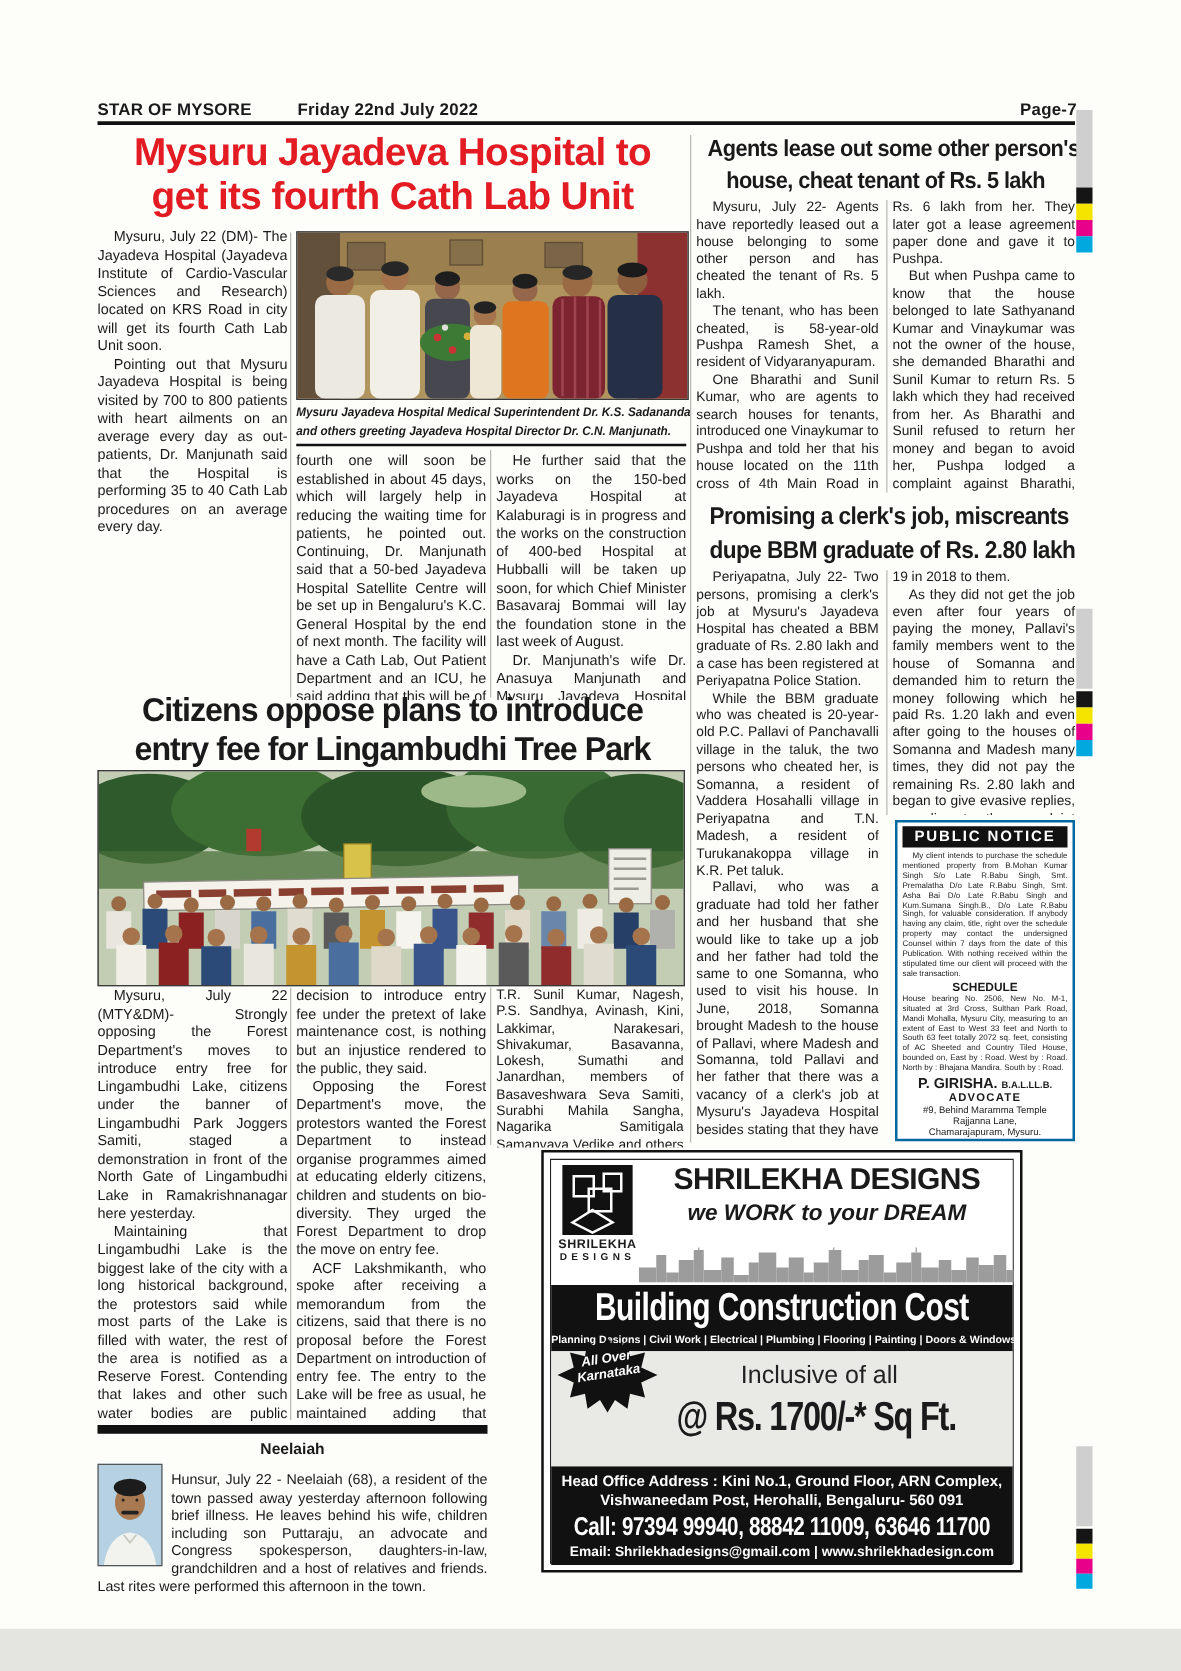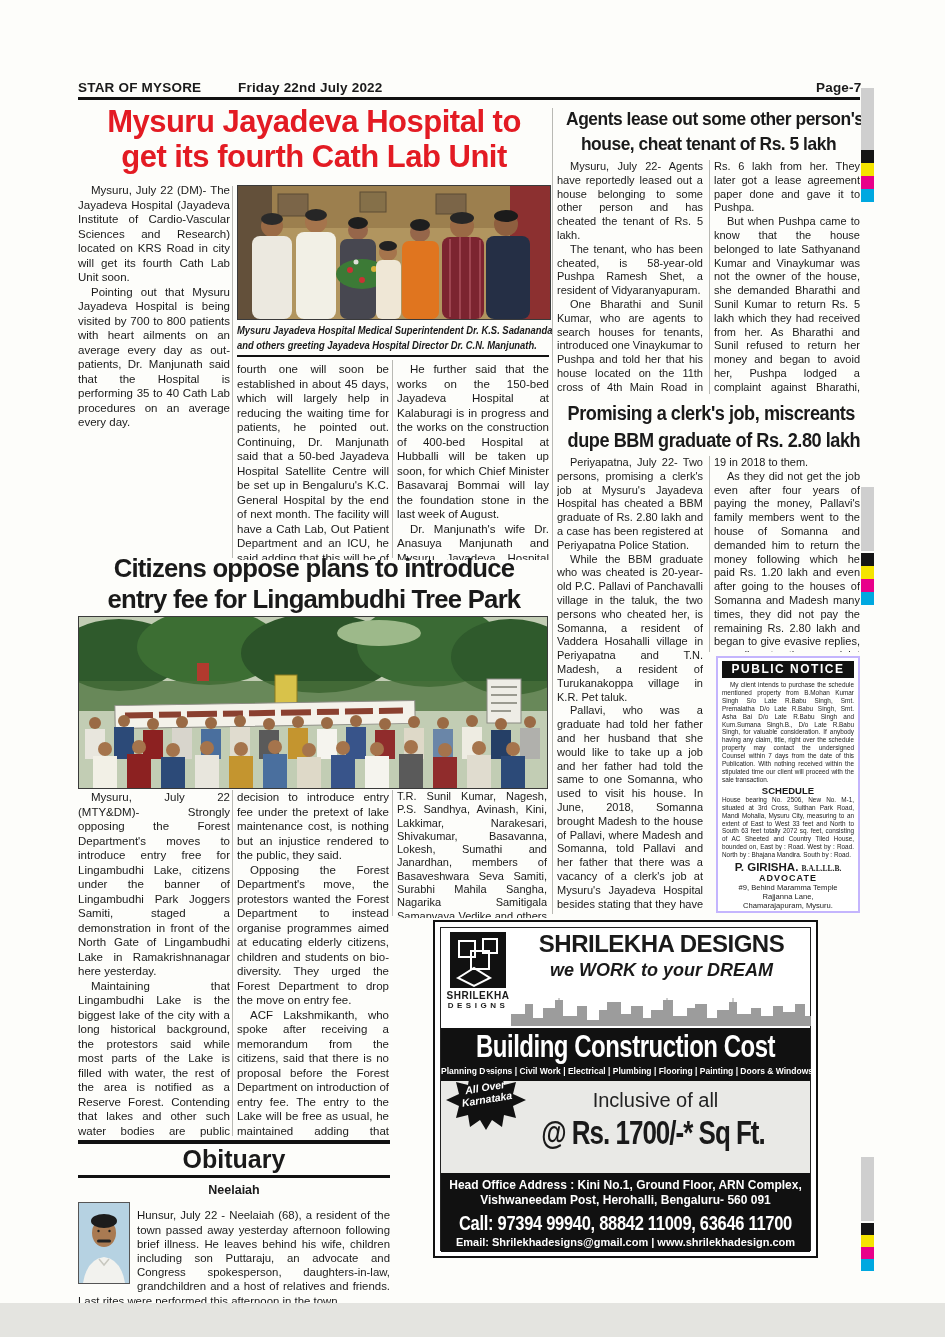--- a/index.html
+++ b/index.html
@@ -30,29 +30,29 @@
   .vrule{position:absolute;width:1px;background:#b9b9b4;}
 
   
   .photo{position:absolute;border:1px solid #3a3a3a;overflow:hidden;background:#888;}
   .photo svg{display:block;width:100%;height:100%;}
   .caption{position:absolute;font-size:10px;font-style:italic;font-weight:bold;line-height:15px;}
   .caption .cap-line{display:block;white-space:nowrap;transform:scaleX(.94);transform-origin:left;}
   .cap-rule{position:absolute;height:2px;background:#111;}
 
   
-  .notice{position:absolute;border:2px solid #c4b5fd;background:#fff;padding:3px 4px;box-sizing:border-box;overflow:hidden;}
+  .notice{position:absolute;border:2px solid #0369a1;background:#fff;padding:3px 4px;box-sizing:border-box;overflow:hidden;}
   .notice-title{background:#111;color:#fff;font-weight:bold;text-align:center;font-size:12px;
                 letter-spacing:1.5px;padding:1px 0 2px;}
   .notice-body{font-size:6.4px;line-height:7.9px;text-align:justify;margin-top:3px;color:#222;}
   .notice-body p{margin:0;text-indent:8px;}
   .notice-sched-h{text-align:center;font-weight:bold;font-size:9.5px;margin-top:1px;}
   .notice-sched{font-size:6.4px;line-height:7.9px;text-align:justify;color:#222;}
   .notice-name{text-align:center;font-weight:bold;font-size:11.5px;margin-top:2px;}
-  .notice-name small{font-size:7.5px;font-weight:bold;font-family:Liberation Serif, serif;}
+  .notice-name small{font-size:7.5px;font-weight:bold;}
   .notice-advo{text-align:center;font-weight:bold;font-size:9px;letter-spacing:1px;}
   .notice-addr{text-align:center;font-size:7.6px;line-height:9px;margin-top:0;}
 
   
   .obit{position:absolute;background:#fdfdfa;}
   .obit-rule{height:3.5px;background:#111;}
   .obit-title{text-align:center;font-size:25px;font-weight:bold;line-height:29px;margin:1px 0;}
   .obit-name{text-align:center;font-weight:bold;font-size:12.5px;margin:5px 0 3px;}
   .obit-body{font-size:11.4px;line-height:14.2px;text-align:justify;}
   .obit-photo{float:left;width:50px;height:80px;margin:2px 7px 2px 0;border:1px solid #555;background:#b6d2e2;}
@@ -330,21 +330,20 @@
   <div class="vrule" style="left:232px;top:186px;height:372px;"></div>
   <div class="vrule" style="left:392px;top:360px;height:198px;"></div>
   <div class="vrule" style="left:552px;top:108px;height:806px;"></div>
   <div class="vrule" style="left:709px;top:160px;height:234px;"></div>
   <div class="vrule" style="left:709px;top:456px;height:196px;"></div>
   <div class="vrule" style="left:232px;top:790px;height:346px;"></div>
   <div class="vrule" style="left:392px;top:790px;height:126px;"></div>
 
   <div class="obit" style="left:78px;top:1140px;width:312px;height:158px;">
     <div class="obit-rule"></div>
-    <div class="obit-title">Obituary</div>
     <div class="obit-rule"></div>
     <div class="obit-name">Neelaiah</div>
     <div class="obit-photo">
       <svg viewBox="0 0 50 80" preserveAspectRatio="none">
         <rect width="50" height="80" fill="#b6d2e2"></rect>
         <path d="M4,80 Q8,56 25,54 Q42,56 46,80 Z" fill="#f2f2ee"></path>
         <path d="M20,56 L25,62 L30,56" fill="none" stroke="#c8c8c0" stroke-width="1.5"></path>
         <ellipse cx="25" cy="30" rx="12" ry="14" fill="#a97a52"></ellipse>
         <ellipse cx="25" cy="18" rx="13" ry="7" fill="#1c1c1c"></ellipse>
         <circle cx="19.5" cy="28" r="1.2" fill="#222"></circle>

